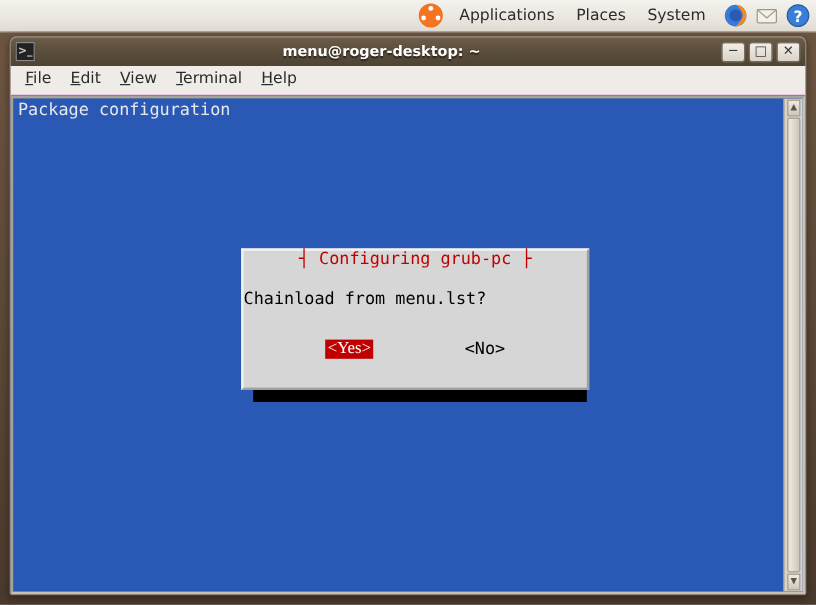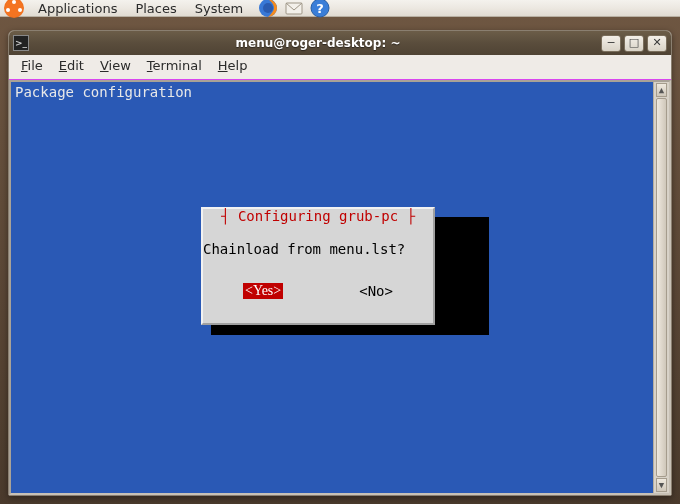--- a/index.html
+++ b/index.html
@@ -7,27 +7,28 @@
     width: 680px;
     height: 504px;
     background: linear-gradient(to bottom, #6f5742, #4a3a2c);
     font-family: "DejaVu Sans", Arial, sans-serif;
     font-size: 13px;
     overflow: hidden;
     position: relative;
   }
   
   .panel {
-    height: 17px;
+    height: 27px;
     background: linear-gradient(to bottom, #f4f2ed 0%, #ece8e1 50%, #e0dbd2 100%);
     border-bottom: 1px solid #b8b0a3;
     display: flex;
     align-items: center;
     padding: 0 4px;
     gap: 2px;
+    justify-content: flex-end;
   }
   .panel .ubuntu-logo {
     width: 20px; height: 20px;
     border-radius: 50%;
     background: radial-gradient(circle at 50% 50%, #f47421 60%, #d85c0e 100%);
     position: relative;
     margin-right: 4px;
     flex-shrink: 0;
   }
   .panel .ubuntu-logo::before {
@@ -147,21 +148,21 @@
     left: 200px;
     top: 135px;
     width: 278px;
     height: 118px;
     background: #000;
   }
   .dialog {
     position: absolute;
     left: 190px;
     top: 125px;
-    width: 234px;
+    width: 290px;
     height: 118px;
     background: #d6d6d6;
     border: 2px solid #a0a0a0;
     border-top-color: #f2f2f2;
     border-left-color: #f2f2f2;
     color: #000;
     font-family: "DejaVu Sans Mono","Courier New",monospace;
     font-size: 14px;
   }
   .dialog .dlg-title {

